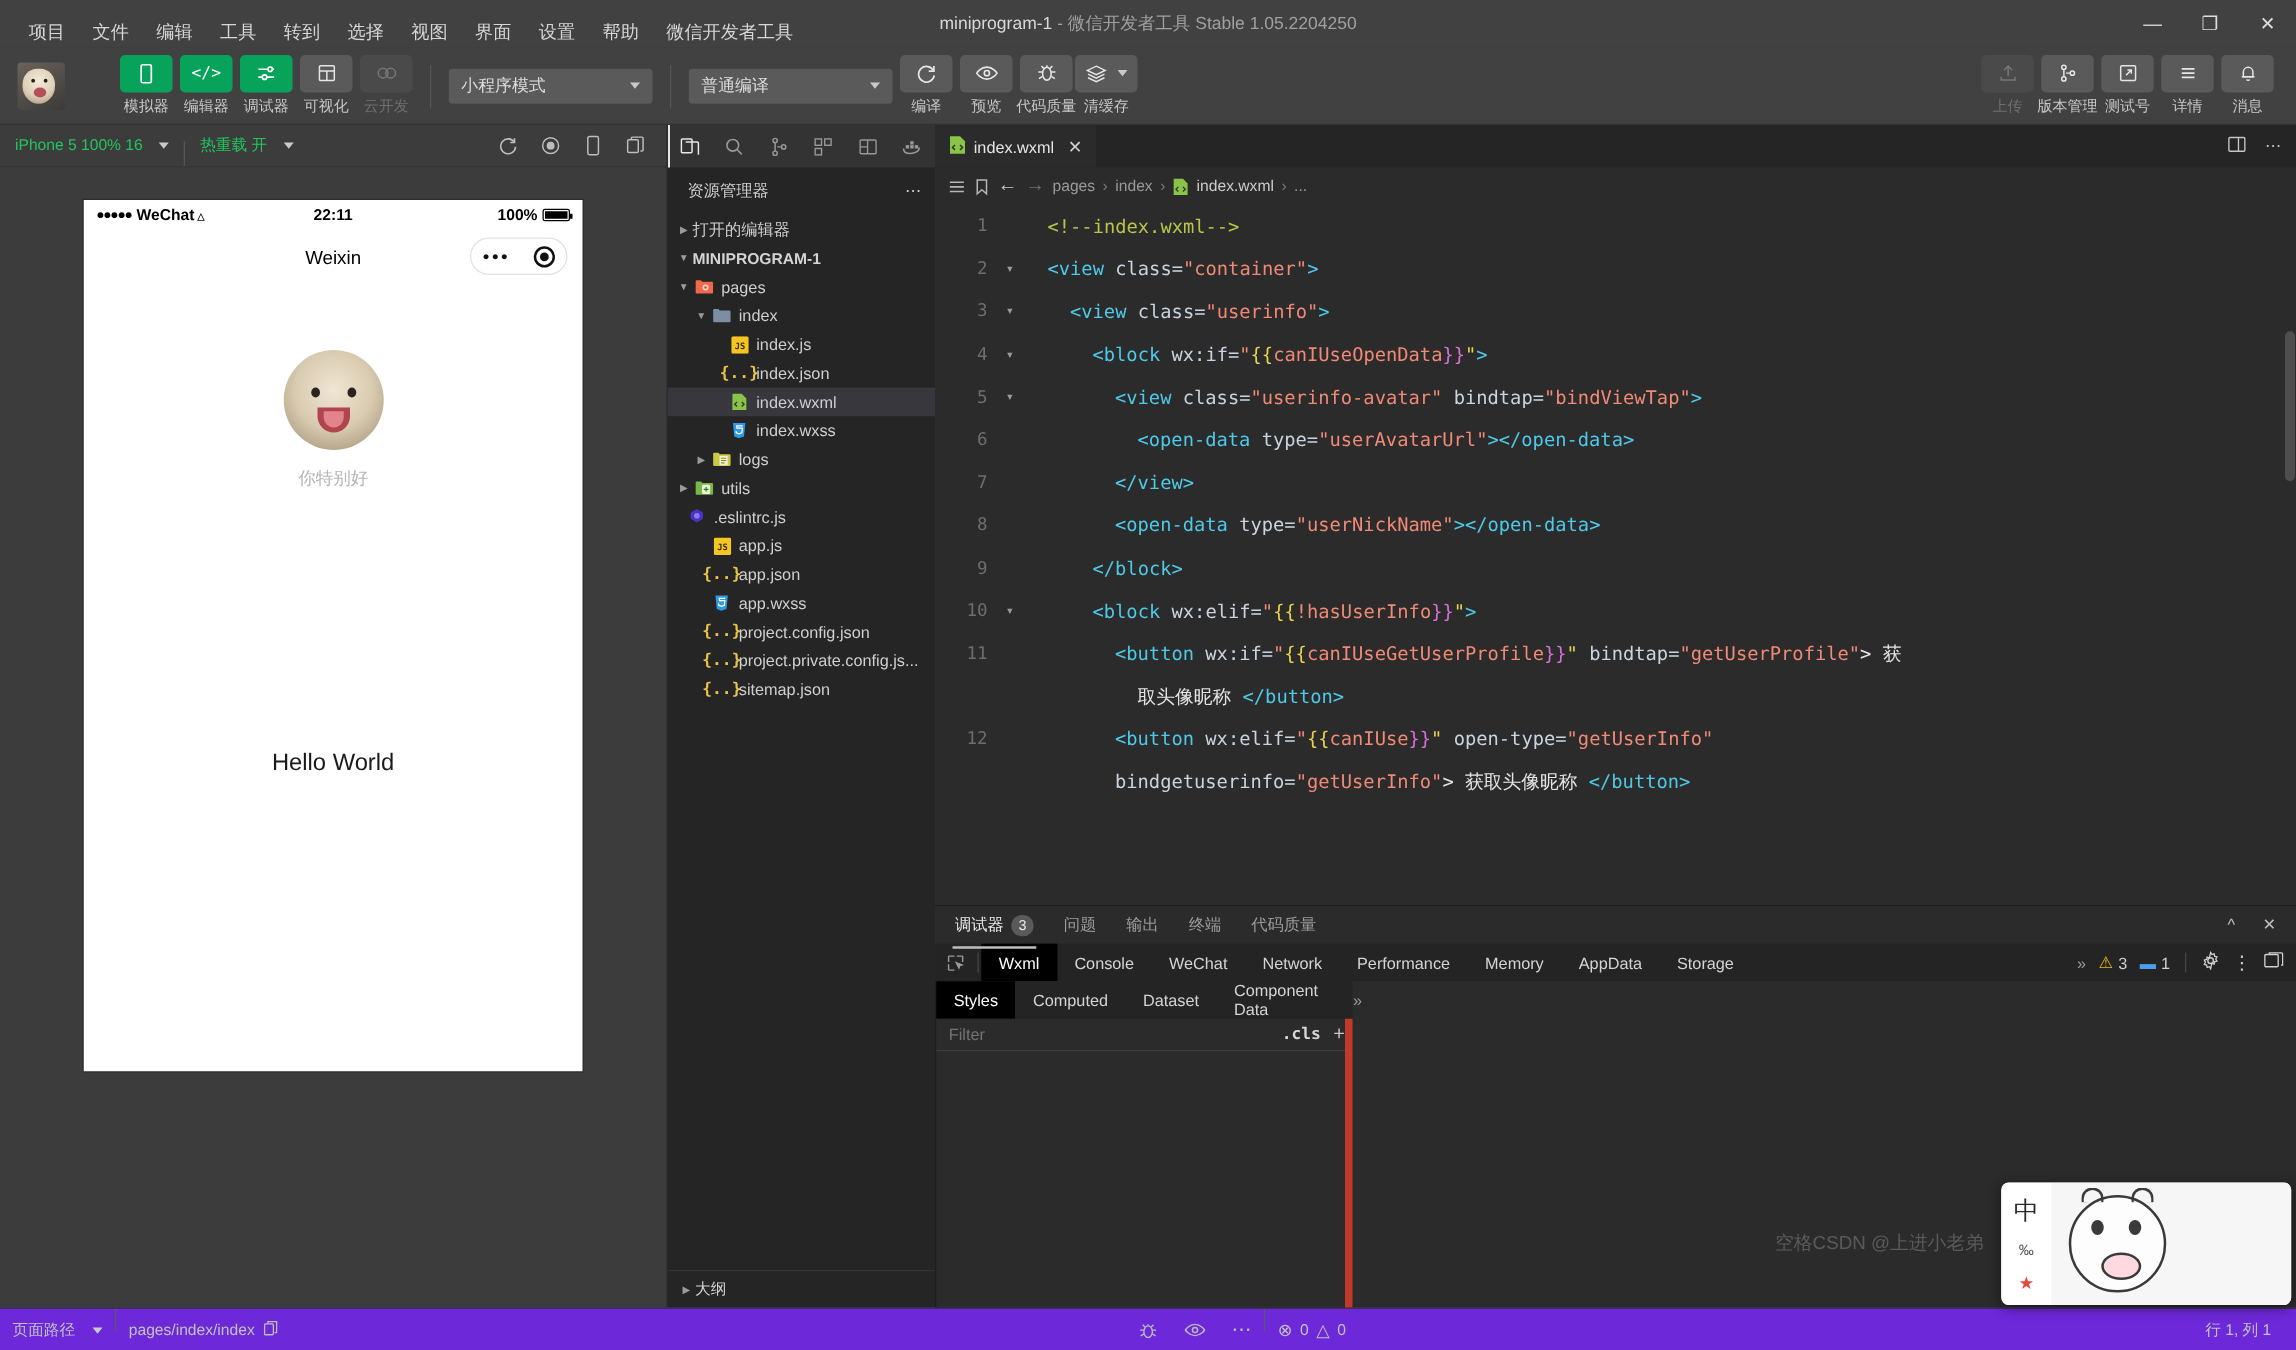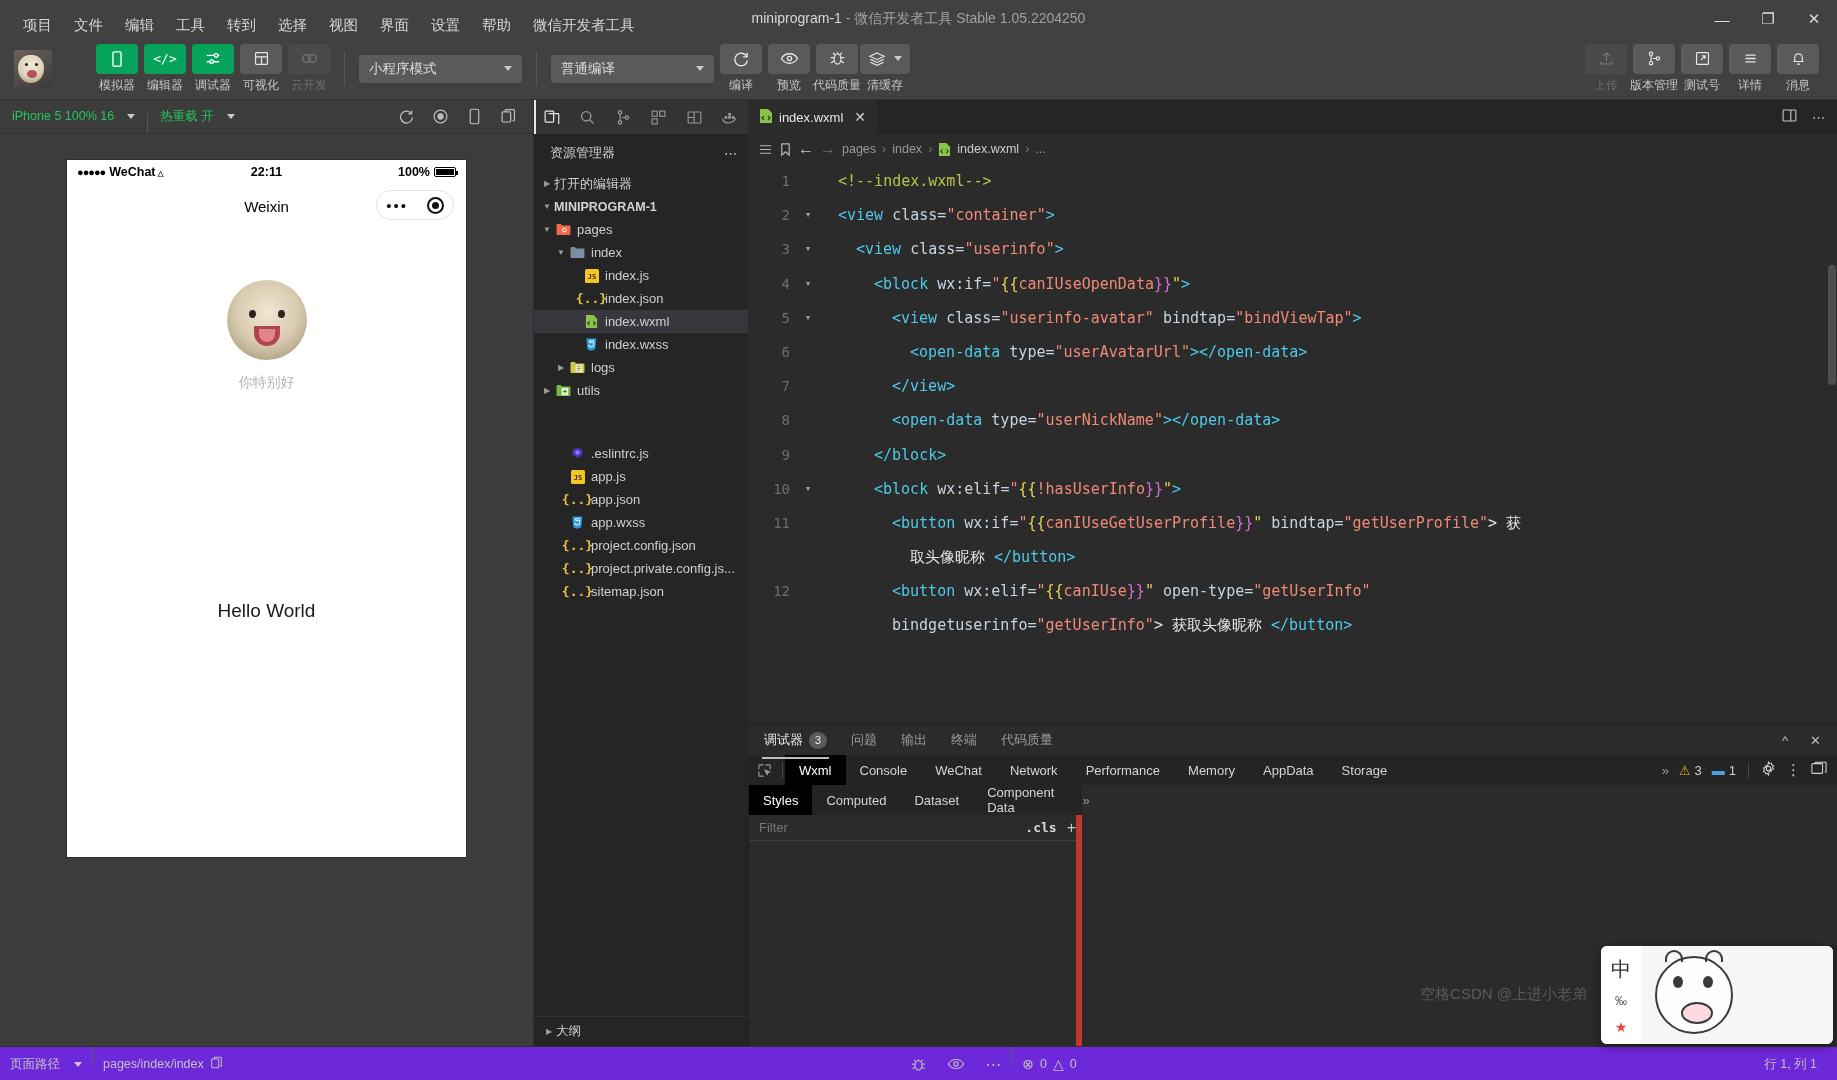--- a/index.html
+++ b/index.html
@@ -564,21 +564,21 @@
               <span class="arrow">▶</span>
               <span class="ficon">
                 <svg width="15" height="13" viewBox="0 0 16 14">
                   <path d="M0.5 2.2A1 1 0 0 1 1.5 1.2h3.6l1.1 1.4h8.3a1 1 0 0 1 1 1v8.2a1 1 0 0 1-1 1H1.5a1 1 0 0 1-1-1z" fill="#7ab648"></path>
                   <rect x="6" y="4" width="7" height="8" rx="1" fill="#e8f5dd"></rect>
                   <path d="M9.5 6v4M7.5 8h4" stroke="#3f7a22" stroke-width="1.1"></path>
                 </svg>
               </span>
               <span>utils</span>
             </div>
-            <div class="t-row" style="padding-left: 20px; margin-top: 40px;">
+            <div class="t-row" style="">
               <span class="arrow">&nbsp;</span>
               <span class="ficon">
                 <svg width="15" height="15" viewBox="0 0 16 16">
                   <path d="M8 1.3l5.2 3v5.4L8 12.7 2.8 9.7V4.3z" fill="#4b32c3"></path>
                   <circle cx="8" cy="7" r="2.4" fill="#8080f2"></circle>
                 </svg>
               </span>
               <span>.eslintrc.js</span>
             </div>
             <div class="t-row" style="padding-left: 20px;">

